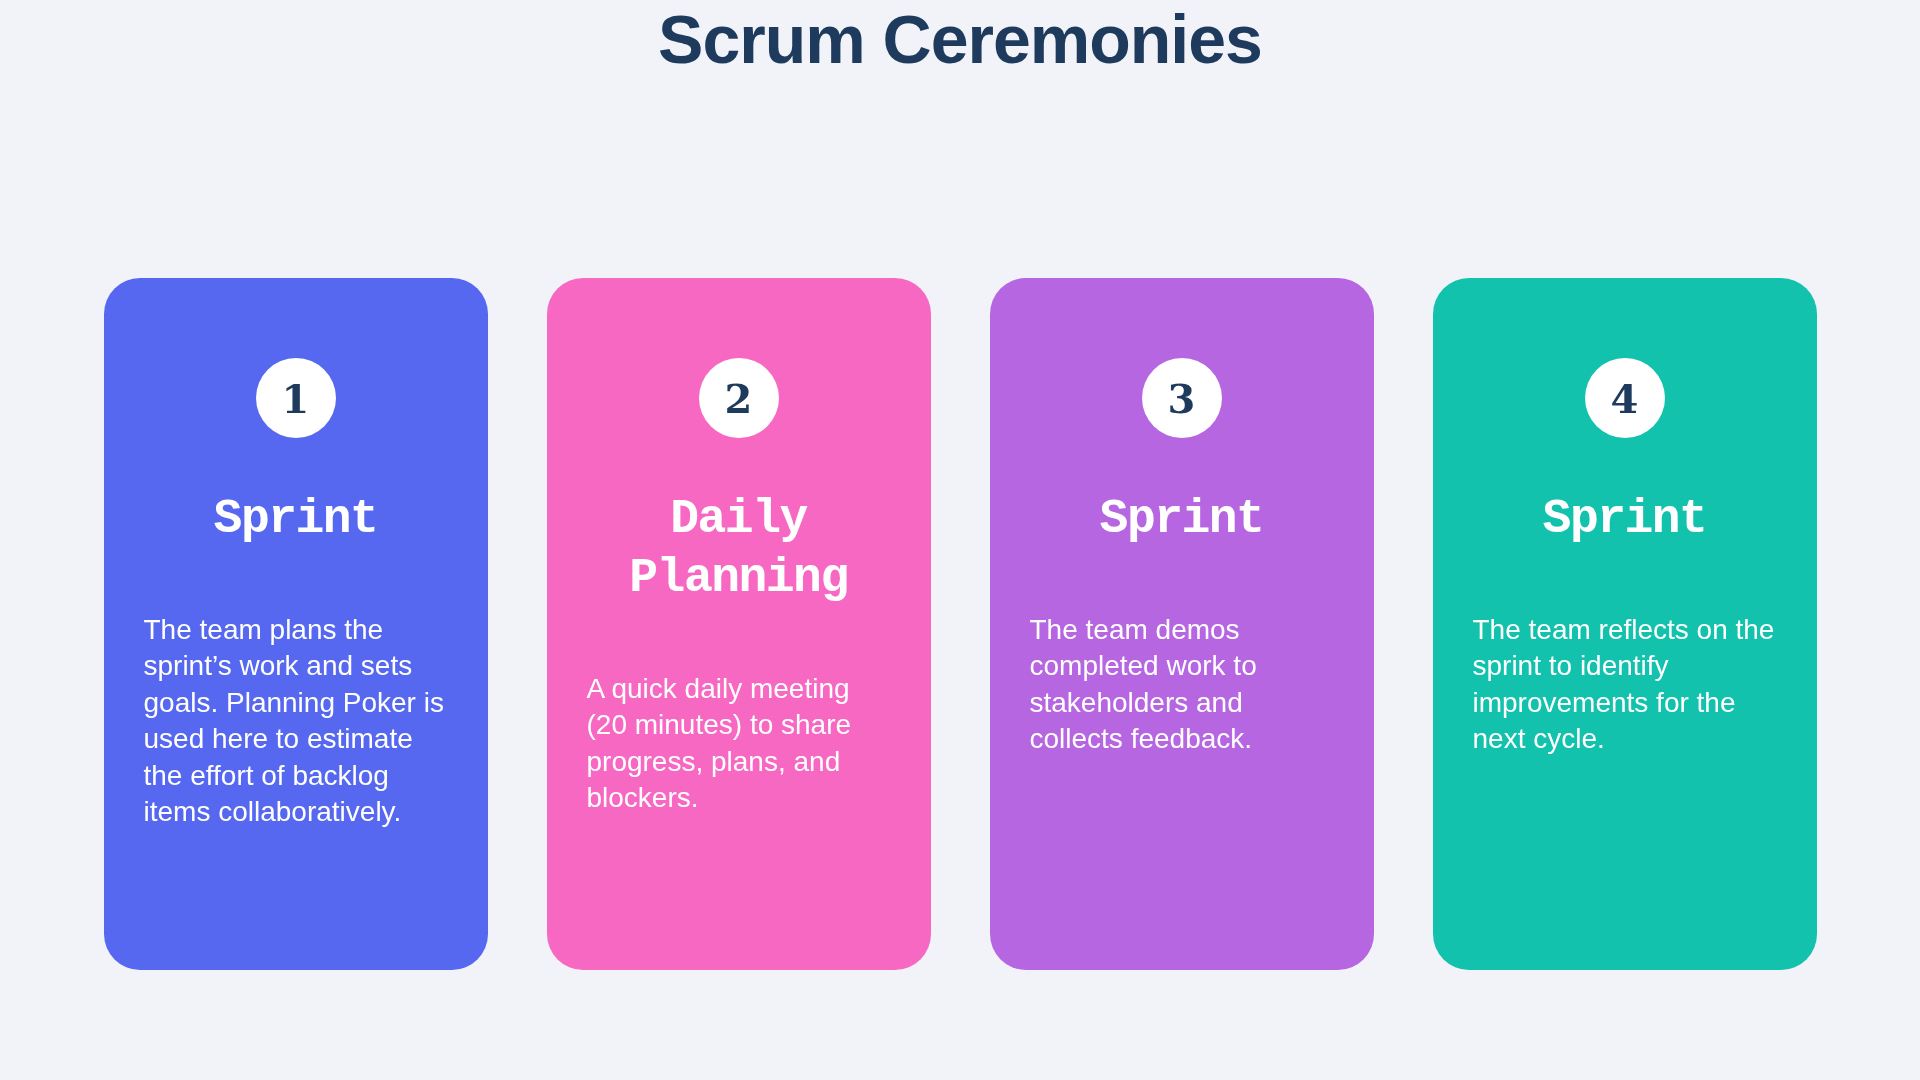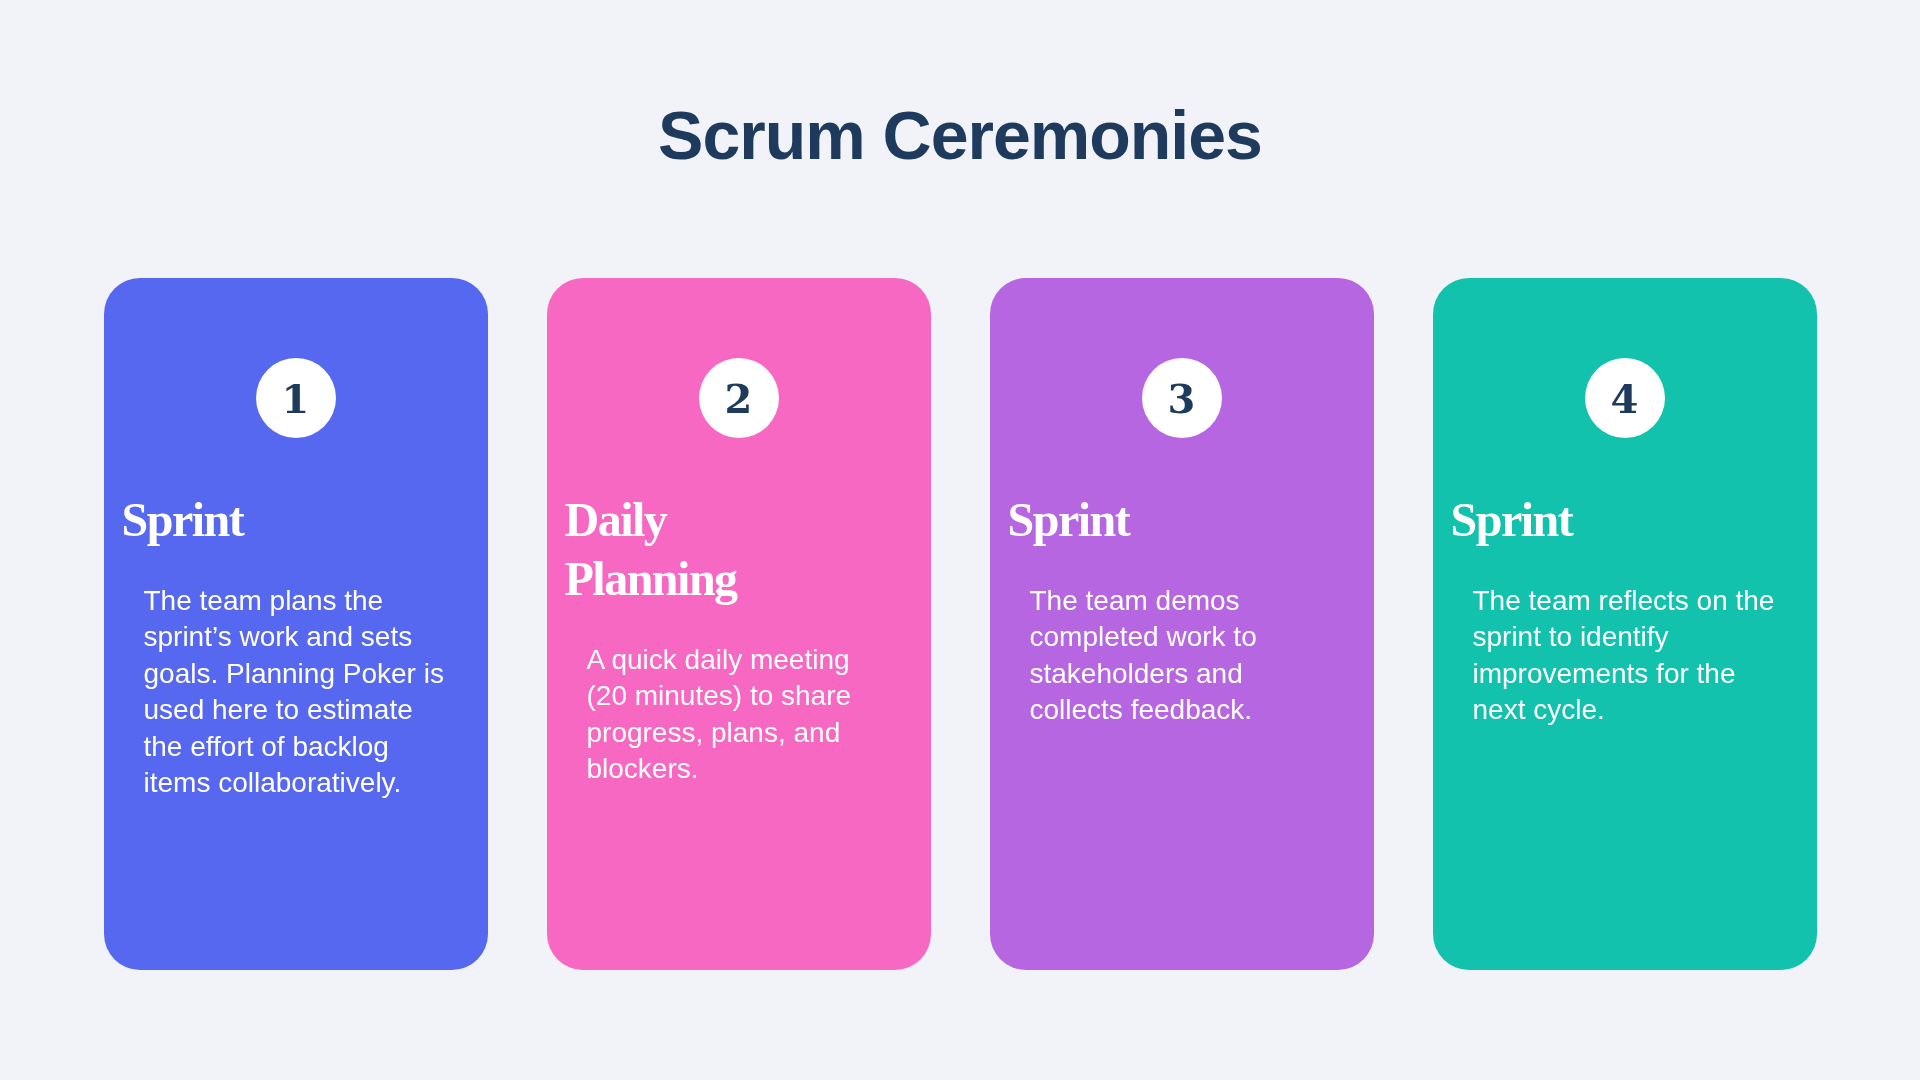--- a/index.html
+++ b/index.html
@@ -3,21 +3,20 @@
 <meta charset="utf-8">
 <style>
   * { margin: 0; padding: 0; box-sizing: border-box; }
   html, body {
     width: 1920px; height: 1080px;
     background: #F1F3F8;
     font-family: "Liberation Sans", sans-serif;
     overflow: hidden;
   }
   .page-title {
-    margin-top: 96px;
     text-align: center;
     font-size: 68px;
     font-weight: 700;
     letter-spacing: -1px;
     color: #1E3A5C;
     font-family: "Liberation Sans", sans-serif;
   }
   .cards-row {
     position: absolute;
     top: 278px;
@@ -42,30 +41,31 @@
     align-items: center;
     justify-content: center;
     font-family: "DejaVu Serif", serif;
     font-weight: 700;
     font-size: 40px;
     color: #1E3A5C;
   }
   .card-title {
     margin-top: 52px;
     padding: 0 18px;
-    font-family: Liberation Serif, serif;
+    text-align: center;
+    font-family: Liberation Mono, monospace;
     font-weight: 700;
     font-size: 48px;
     line-height: 1.23;
     letter-spacing: -1.5px;
     color: #ffffff;
   }
   .card-title span { display: block; }
   .card-desc {
-    margin-top: 34px;
+    margin-top: 63px;
     padding: 0 40px;
     font-size: 28px;
     line-height: 1.3;
     font-weight: 400;
     color: #ffffff;
     text-align: left;
   }
 </style>
 </head>
 <body>

